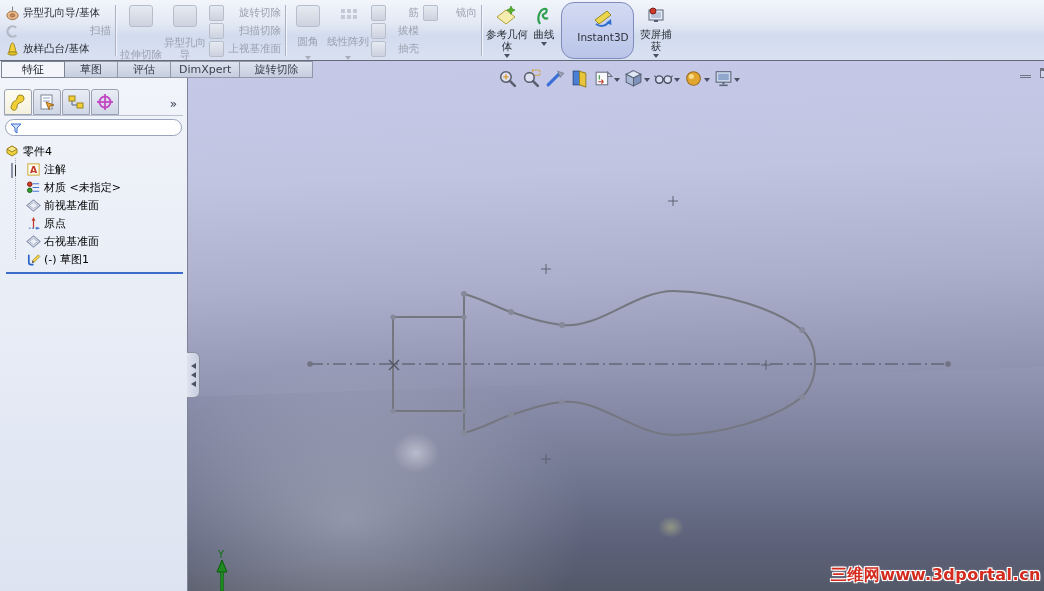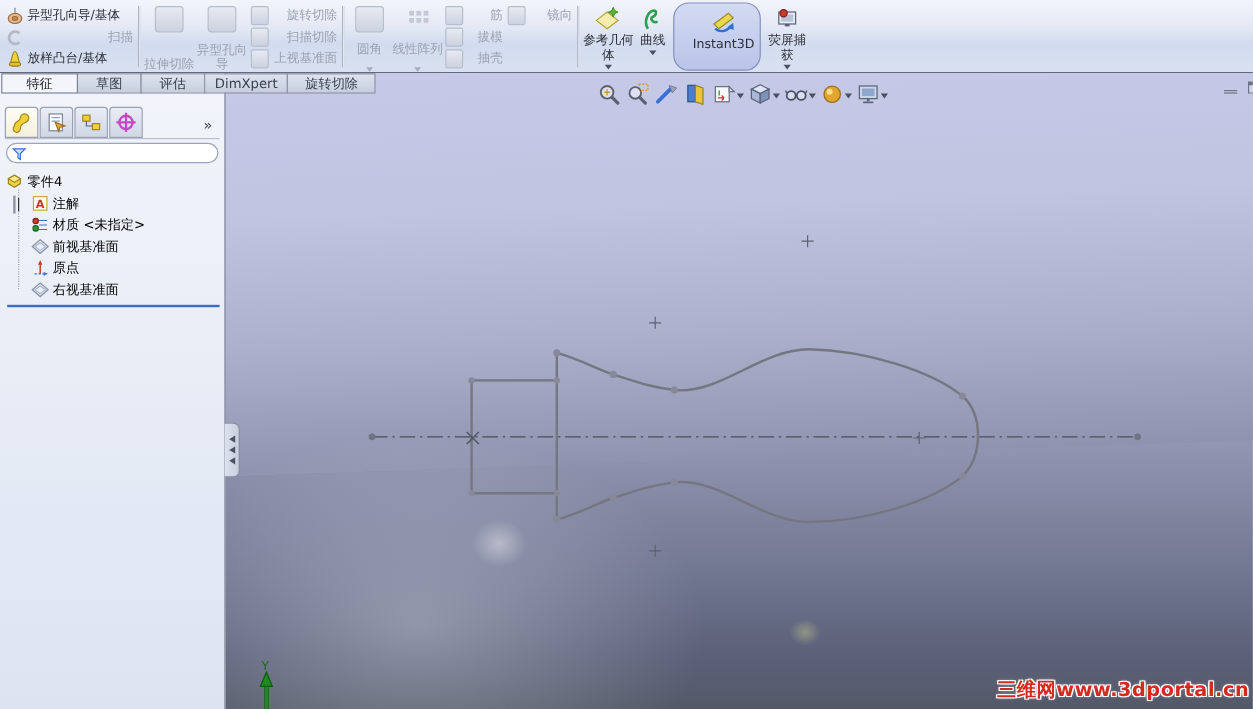--- a/index.html
+++ b/index.html
@@ -495,20 +495,31 @@
       <div class="tree-row">
         <span class="expander"></span>
         <span class="ticon">
           <svg width="15" height="15" viewBox="0 0 16 16">
               <polygon points="8,2 15,8 8,14 1,8" fill="none" stroke="#8a93ad" stroke-width="1.2"></polygon>
               <polygon points="8,4.6 12.6,8 8,11.4 3.4,8" fill="none" stroke="#aab2c8"></polygon>
             </svg>
         </span>
         <span>右视基准面</span>
       </div>
+      <div class="tree-row">
+        <span class="expander"></span>
+        <span class="ticon">
+          <svg width="15" height="15" viewBox="0 0 16 16">
+              <path d="M3 3 v8 a2.5 2.5 0 0 0 2.5 2.5 h2.5" fill="none" stroke="#2b62c8" stroke-width="1.8"></path>
+              <polygon points="7,9 13,3 14.8,4.8 8.8,10.8" fill="#f3d04a" stroke="#9b8524" stroke-width="0.7"></polygon>
+              <polygon points="7,9 8.8,10.8 6.2,11.6" fill="#333"></polygon>
+            </svg>
+        </span>
+        <span>(-) 草图1</span>
+      </div>
     </div>
     <div class="tree-endline"></div>
   </div>
 </div>
 
 <div class="splitter">
   <span class="larr"></span>
   <span class="larr"></span>
   <span class="larr"></span>
 </div>

